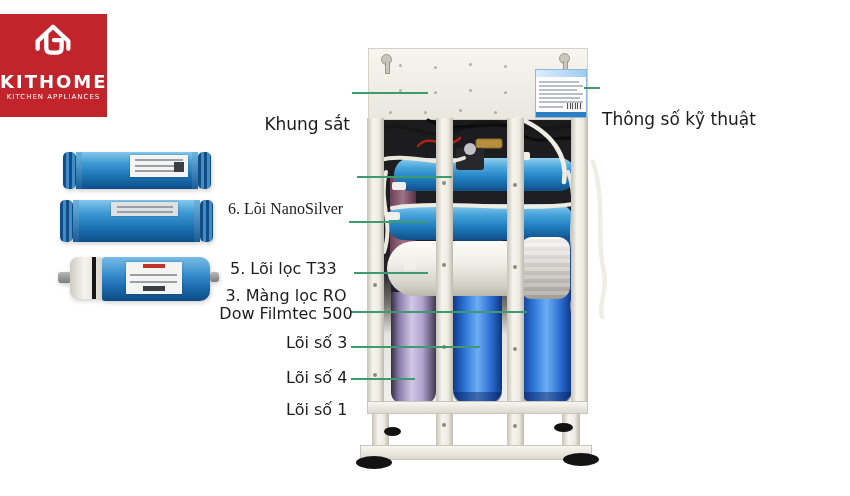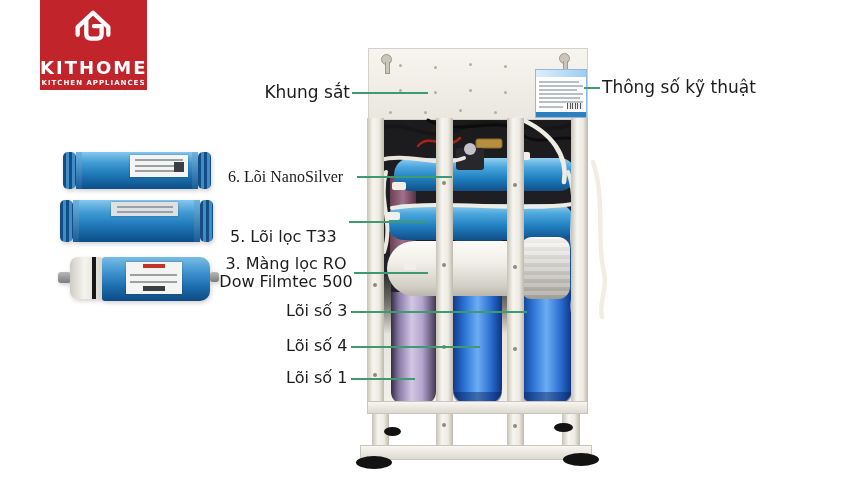--- a/index.html
+++ b/index.html
@@ -1,29 +1,29 @@
 <!DOCTYPE html>
 <html><head>
 <meta charset="utf-8">
 <style>
   html,body{margin:0;padding:0;background:#ffffff;}
   .scene{position:relative;width:850px;height:496px;background:#ffffff;overflow:hidden;
          font-family:"DejaVu Sans","Liberation Sans",sans-serif;}
   .abs{position:absolute;}
 
   
-  .logo{left:0;top:0;width:107px;height:90px;background:#c2242c;z-index:20;margin-left:40px;}
+  .logo{left:0;top:14px;width:107px;height:103px;background:#c2242c;z-index:20;}
   .logo-house{left:30px;top:6px;width:46px;height:46px;}
   .logo-brand{left:0;top:57px;width:107px;text-align:center;color:#fff;font-weight:bold;
               font-size:18px;letter-spacing:2px;}
   .logo-tag{left:0;top:79px;width:107px;text-align:center;color:#fff;font-size:7px;
-            letter-spacing:1px;font-weight:bold;}
-
-  
-  .lbl{color:#1c1c1c;font-size:16px;line-height:18px;z-index:40;white-space:nowrap;}
+            letter-spacing:1px;font-weight:normal;}
+
+  
+  .lbl{color:#1c1c1c;font-size:16px;line-height:18px;z-index:40;white-space:nowrap;margin-top:32px;}
   .leader{height:2px;background:#3e9b70;z-index:39;}
 
   
   .filter{display:flex;align-items:stretch;z-index:10;filter:drop-shadow(1px 2px 2px rgba(0,0,0,.18));}
   .cap{width:13px;background:repeating-linear-gradient(90deg,#134d85 0 3px,#3f8cc6 3px 6px);
        border-radius:5px;}
   .neck{width:6px;background:linear-gradient(180deg,#6cb4e0,#1a5c98);}
   .fbody{flex:1;position:relative;
          background:linear-gradient(180deg,#87c8ec 0%,#3f9ad4 30%,#1b73b4 65%,#0e4e86 100%);}
   .flabel{position:absolute;background:#f4f4f2;box-shadow:0 0 2px rgba(0,0,0,.3);}

